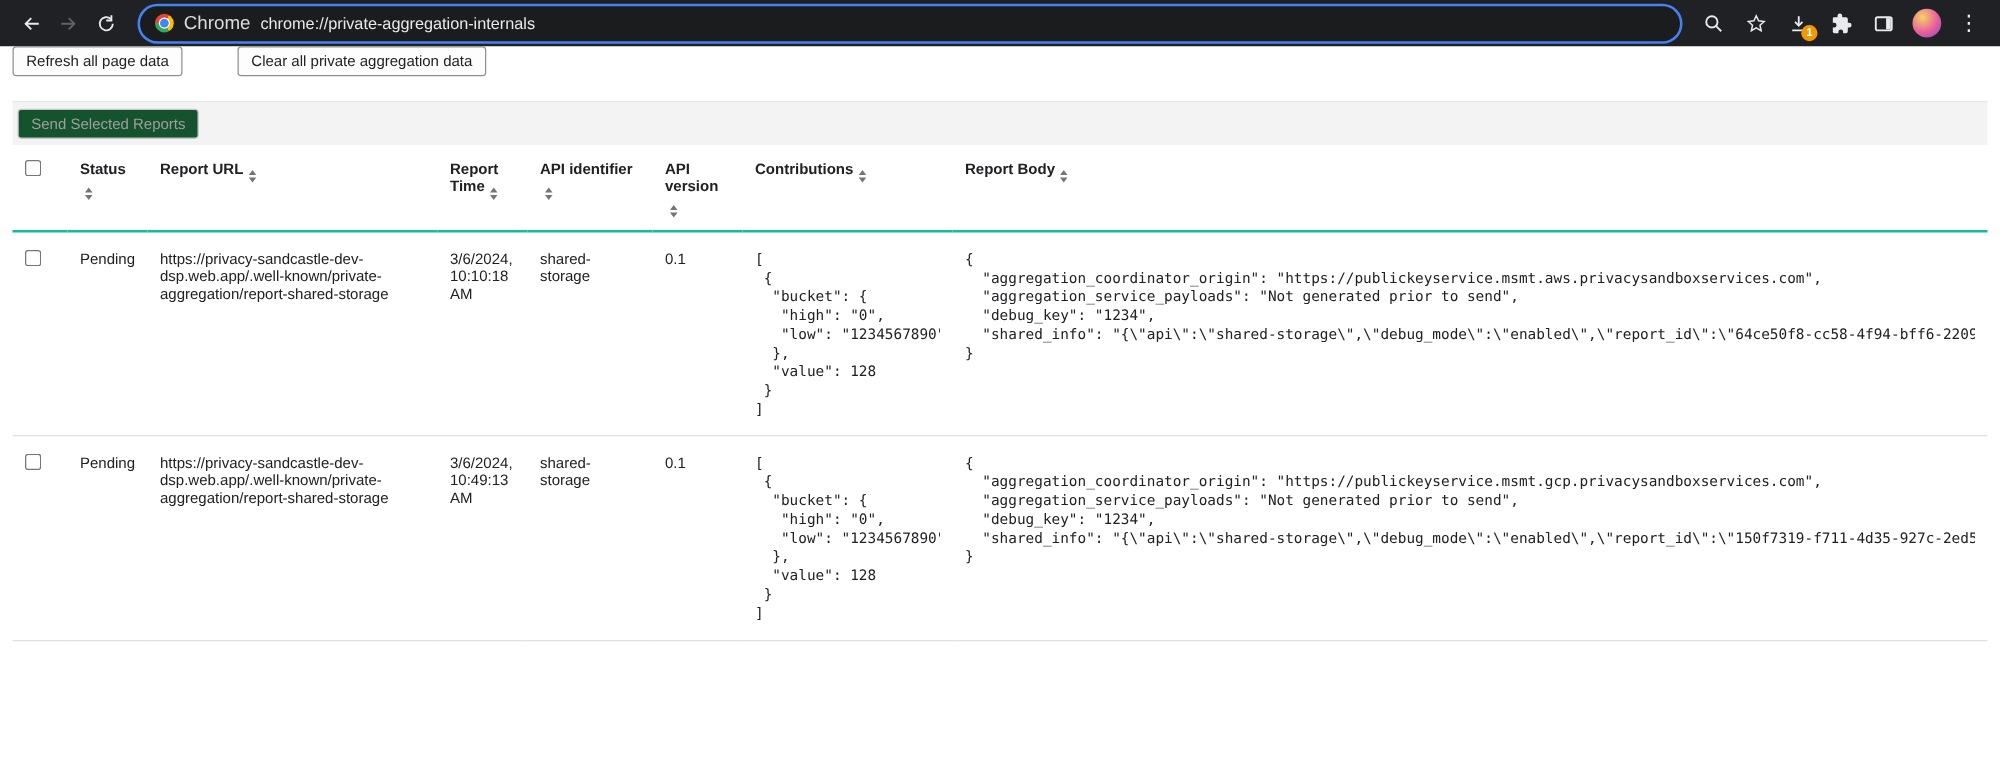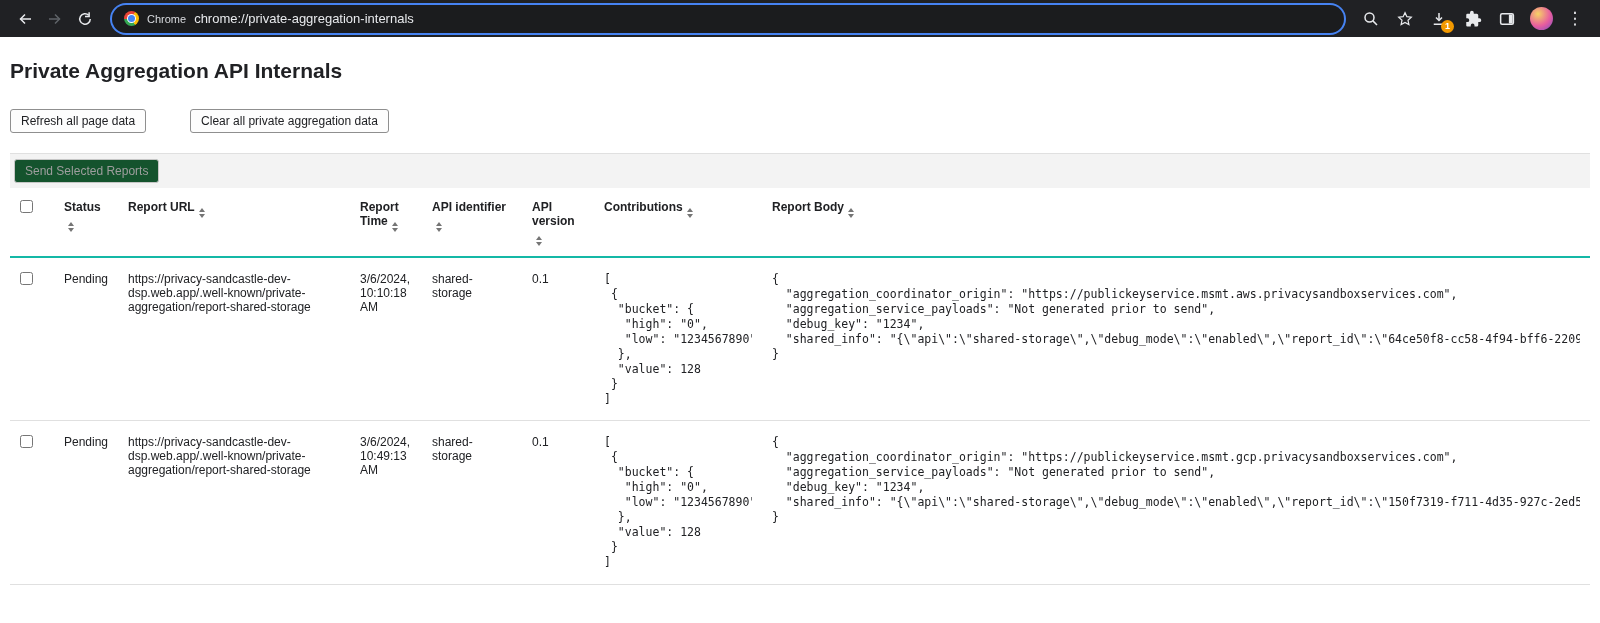--- a/index.html
+++ b/index.html
@@ -27,21 +27,21 @@
     display: flex; align-items: center; gap: 8px; padding: 0 12px;
   }
   .chrome-logo {
     width: 15px; height: 15px; border-radius: 50%; position: relative; flex: 0 0 auto;
     background: conic-gradient(from -90deg, #ea4335 0 33.3%, #fbbc05 0 66.6%, #34a853 0 100%);
   }
   .chrome-logo::after {
     content: ""; position: absolute; inset: 4px; border-radius: 50%;
     background: #4285f4; box-shadow: 0 0 0 1px #ffffff;
   }
-  .chip-label { color: #dadce0; font-size: 11px; flex: 0 0 auto; }
+  .chip-label { color: #dadce0; font-size: 15px; flex: 0 0 auto; }
   .url-text { color: #e8eaed; font-size: 13px; white-space: nowrap; overflow: hidden; }
   .right-icons { display: flex; align-items: center; gap: 4px; flex: 0 0 auto; }
   .icon-btn { width: 30px; height: 30px; display: flex; align-items: center; justify-content: center; position: relative; cursor: pointer; }
   .badge {
     position: absolute; right: 0px; bottom: 1px;
     min-width: 13px; height: 13px; border-radius: 7px; padding: 0 2px;
     background: #f29900; color: #ffffff; font-size: 9px; font-weight: bold;
     display: flex; align-items: center; justify-content: center;
   }
   .avatar {
@@ -152,21 +152,20 @@
     <div class="icon-btn">
       <span class="avatar"></span>
     </div>
     <div class="icon-btn">
       <span class="dots">⋮</span>
     </div>
   </div>
 </div>
 
 <div class="page">
-  <h1 class="page-title">Private Aggregation API Internals</h1>
 
   <div class="btn-row">
     <button class="std">Refresh all page data</button>
     <button class="std">Clear all private aggregation data</button>
   </div>
 
   <hr class="divider">
 
 
   <div class="table-toolbar">

